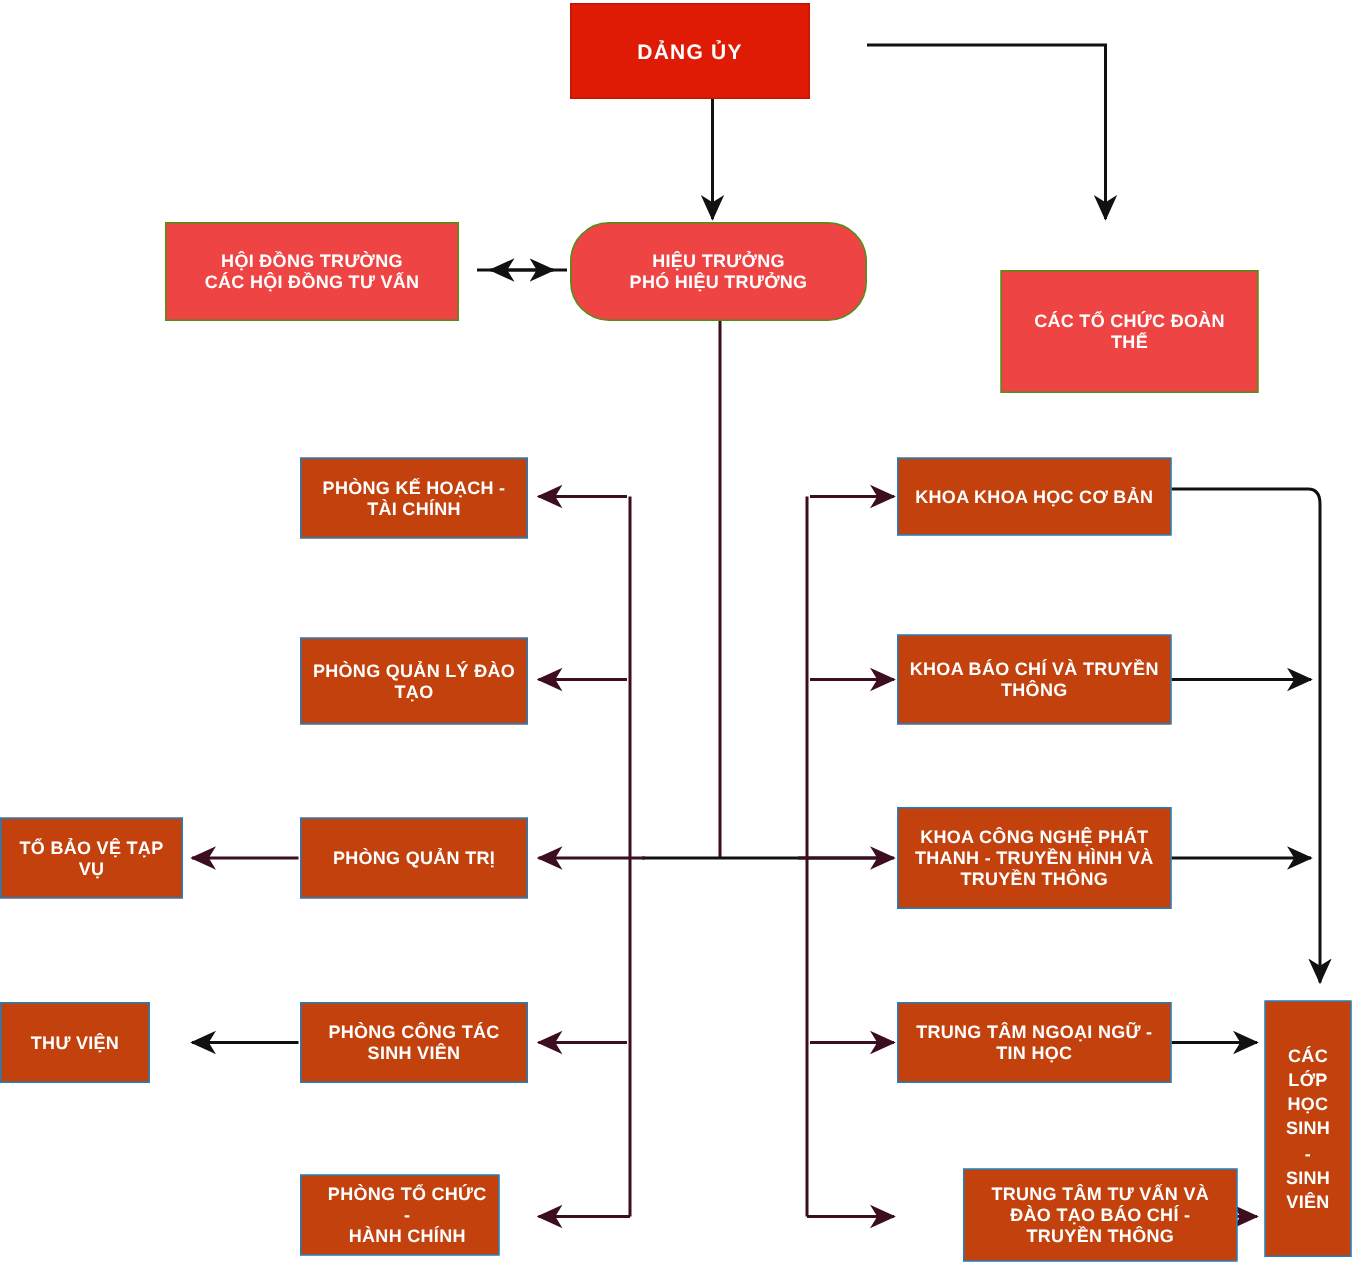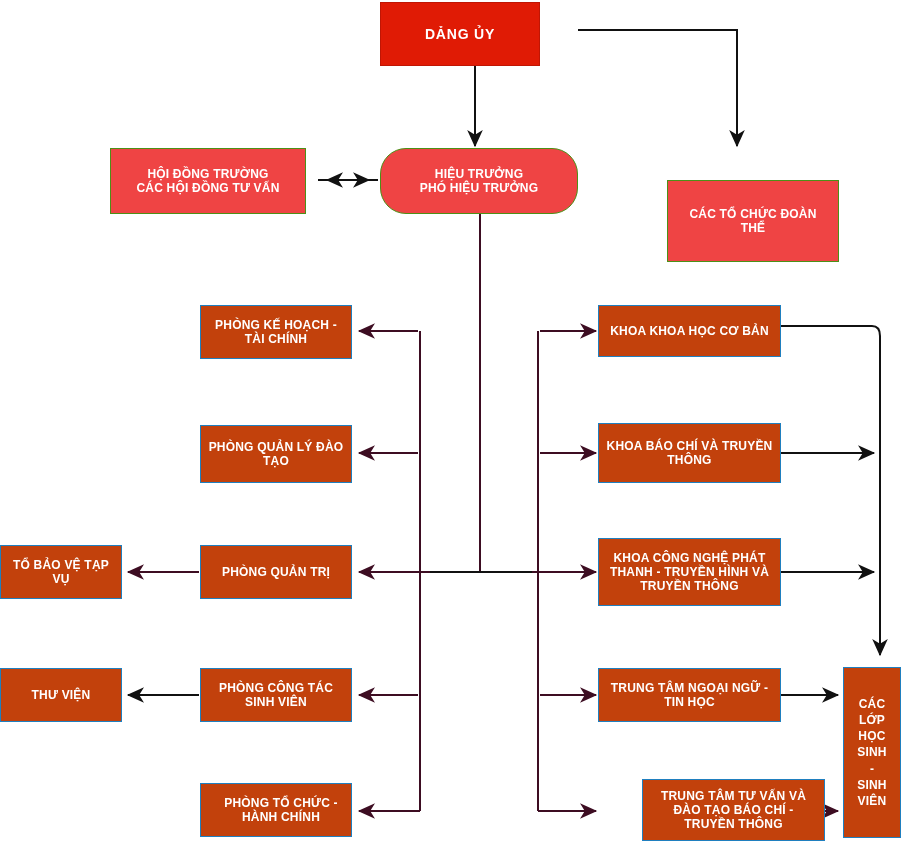--- a/index.html
+++ b/index.html
@@ -121,23 +121,23 @@
 TẠO</div>
 
   <div class="node blue" style="left:200px;top:545px;width:152px;height:54px;">PHÒNG QUẢN TRỊ</div>
 
   <div class="node blue" style="left:0px;top:545px;width:122px;height:54px;">TỔ BẢO VỆ TẠP
 VỤ</div>
 
   <div class="node blue" style="left:200px;top:668px;width:152px;height:54px;">PHÒNG CÔNG TÁC
 SINH VIÊN</div>
 
-  <div class="node blue" style="left:0px;top:668px;width:122px;height:54px;">THƯ VIỆN</div>
+  <div class="node blue" style="left:0px;top:668px;width:100px;height:54px;">THƯ VIỆN</div>
 
-  <div class="node blue" style="left:200px;top:783px;width:152px;height:54px;padding-left:14px;">PHÒNG TỔ CHỨC -
+  <div class="node blue" style="left:200px;top:783px;width:133px;height:54px;padding-left:14px;">PHÒNG TỔ CHỨC -
 HÀNH CHÍNH</div>
 
   <div class="node blue" style="left:598px;top:423px;width:183px;height:60px;">KHOA BÁO CHÍ VÀ TRUYỀN
 THÔNG</div>
 
   <div class="node blue" style="left:598px;top:305px;width:183px;height:52px;">KHOA KHOA HỌC CƠ BẢN</div>
 
   <div class="node blue" style="left:598px;top:538px;width:183px;height:68px;">KHOA CÔNG NGHỆ PHÁT
 THANH - TRUYỀN HÌNH VÀ
 TRUYỀN THÔNG</div>

